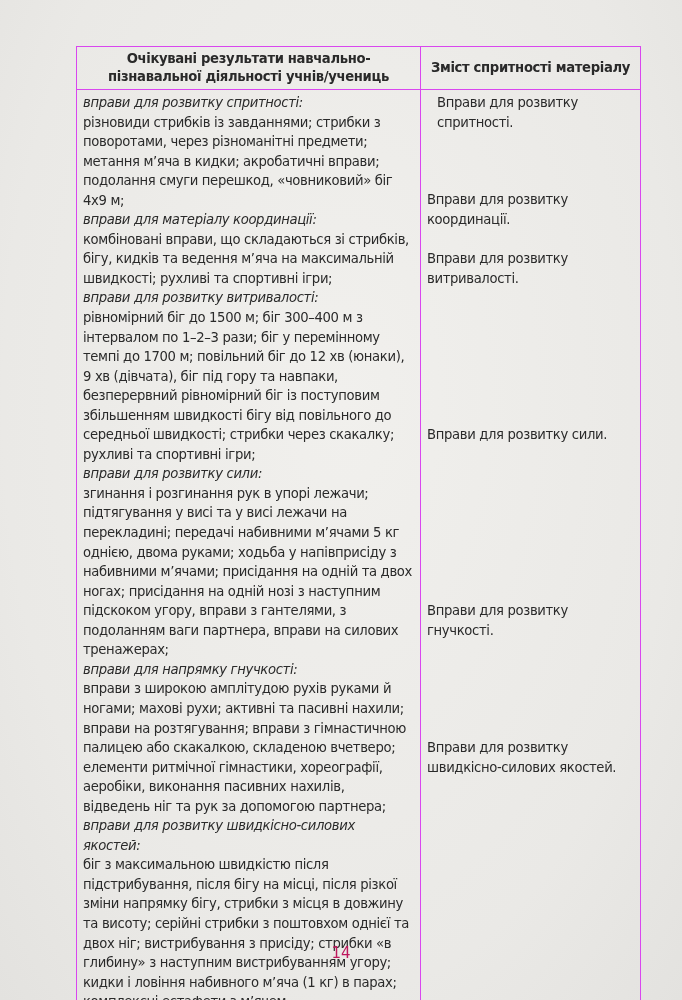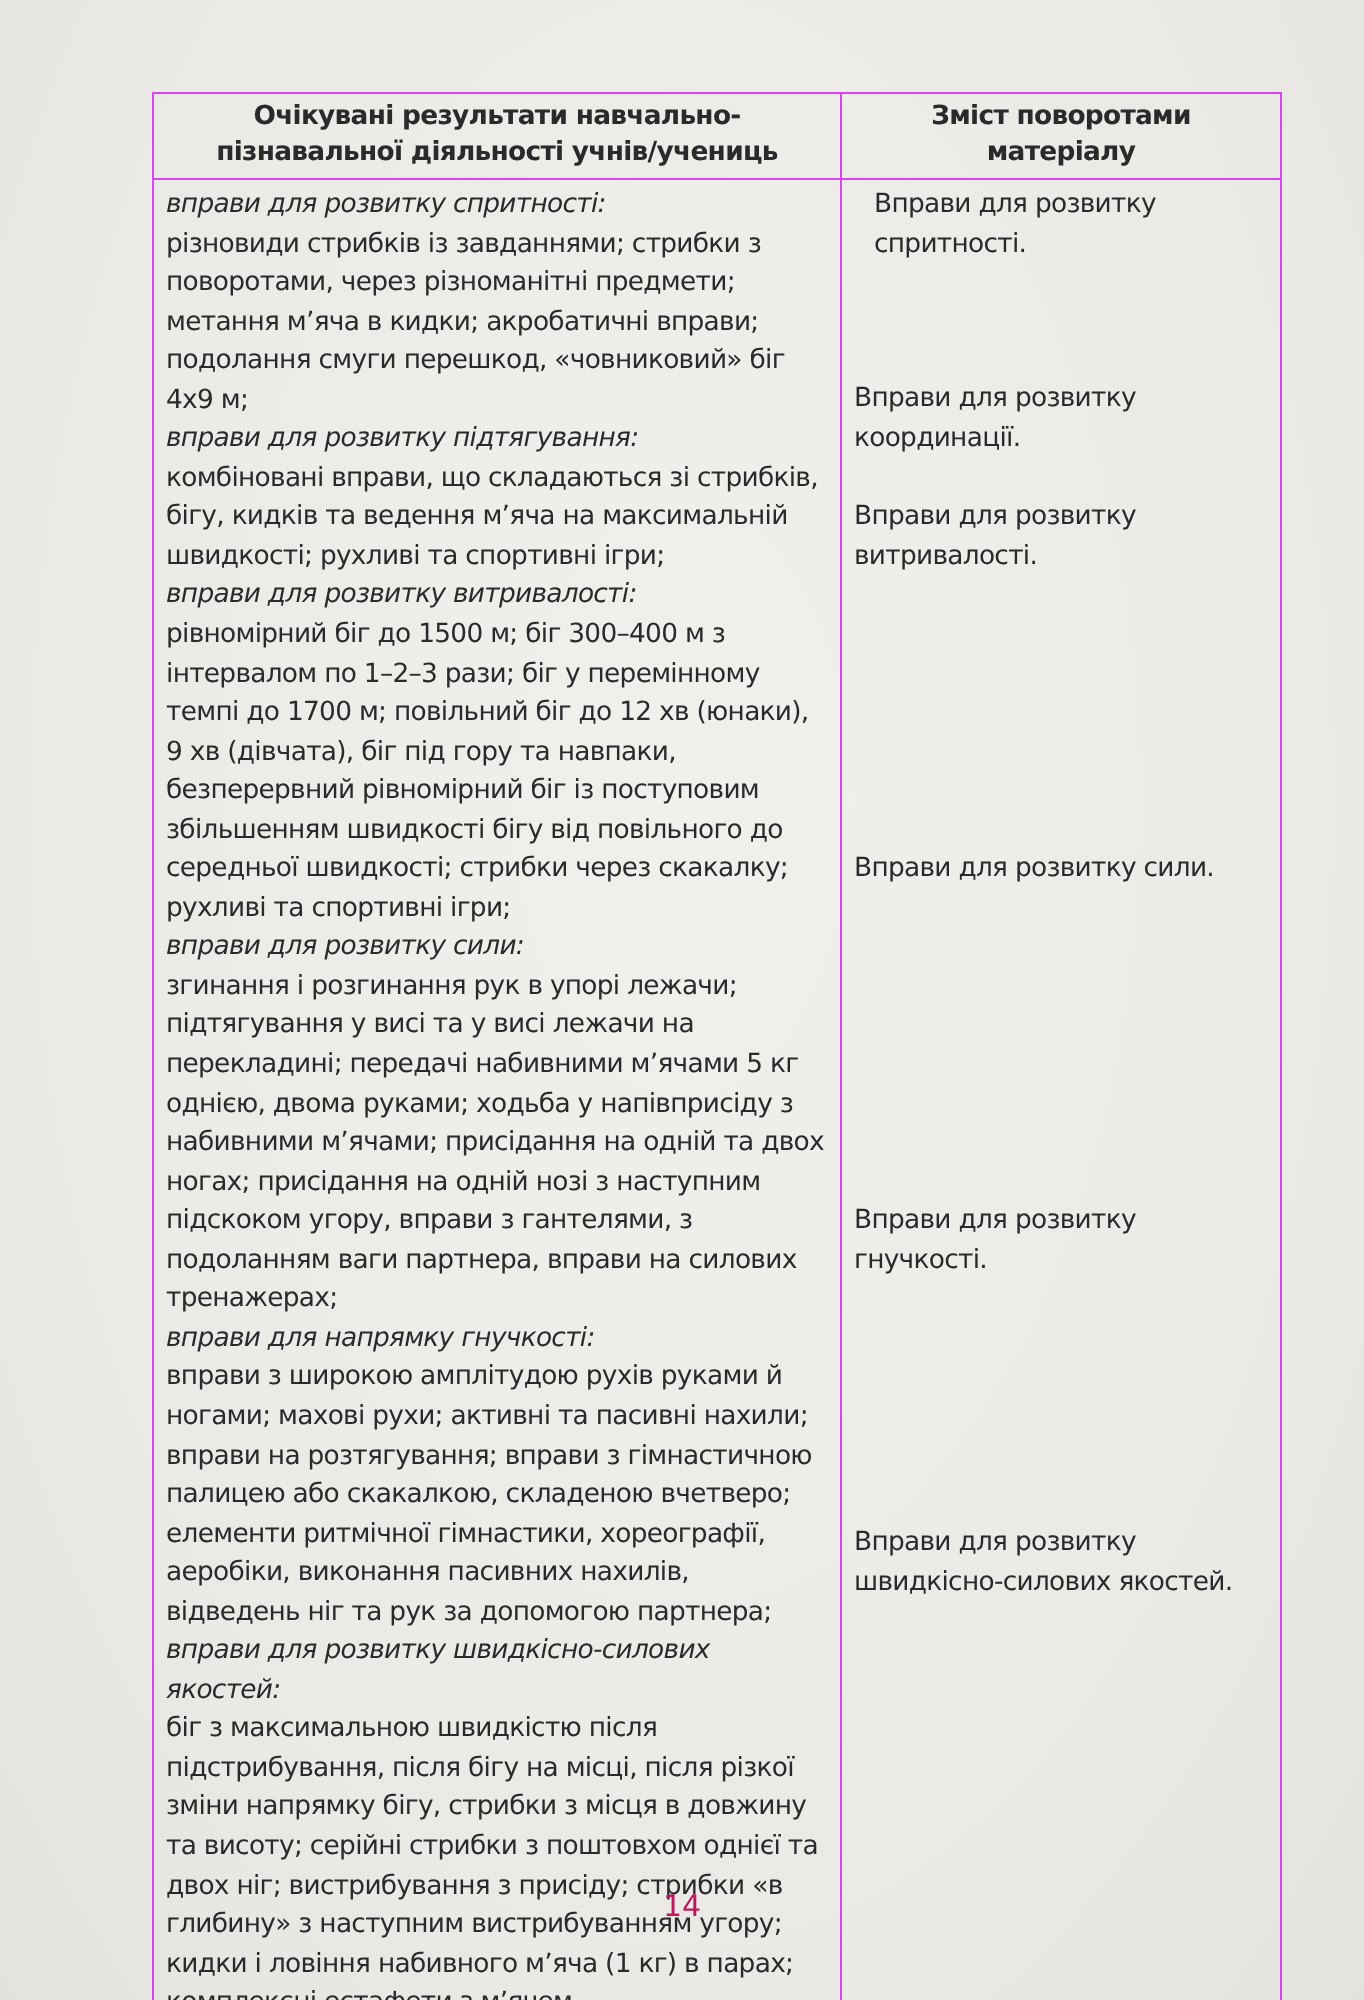--- a/index.html
+++ b/index.html
@@ -55,32 +55,32 @@
 <div class="page-bg"></div>
 
 <table class="curriculum">
   <colgroup>
       <col class="c1">
       <col class="c2">
     </colgroup>
   <thead>
     <tr>
       <th>Очікувані результати навчально-пізнавальної діяльності учнів/учениць</th>
-      <th>Зміст поворотами матеріалу</th>
+      <th>Зміст спритності матеріалу</th>
     </tr>
   </thead>
   <tbody>
     <tr>
       <td>
         <div class="section">
           <span class="section-title">вправи для розвитку спритності:</span>
           <span class="section-body">різновиди стрибків із завданнями; стрибки з поворотами, через різноманітні предмети; метання м’яча в кидки; акробатичні вправи; подолання смуги перешкод, «човниковий» біг 4х9 м;</span>
         </div>
         <div class="section">
-          <span class="section-title">вправи для розвитку підтягування:</span>
+          <span class="section-title">вправи для матеріалу координації:</span>
           <span class="section-body">комбіновані вправи, що складаються зі стрибків, бігу, кидків та ведення м’яча на максимальній швидкості; рухливі та спортивні ігри;</span>
         </div>
         <div class="section">
           <span class="section-title">вправи для розвитку витривалості:</span>
           <span class="section-body">рівномірний біг до 1500 м; біг 300–400 м з інтервалом по 1–2–3 рази; біг у перемінному темпі до 1700 м; повільний біг до 12 хв (юнаки), 9 хв (дівчата), біг під гору та навпаки, безперервний рівномірний біг із поступовим збільшенням швидкості бігу від повільного до середньої швидкості; стрибки через скакалку; рухливі та спортивні ігри;</span>
         </div>
         <div class="section">
           <span class="section-title">вправи для розвитку сили:</span>
           <span class="section-body">згинання і розгинання рук в упорі лежачи; підтягування у висі та у висі лежачи на перекладині; передачі набивними м’ячами 5 кг однією, двома руками; ходьба у напівприсіду з набивними м’ячами; присідання на одній та двох ногах; присідання на одній нозі з наступним підскоком угору, вправи з гантелями, з подоланням ваги партнера, вправи на силових тренажерах;</span>
         </div>
@@ -92,19 +92,19 @@
           <span class="section-title">вправи для розвитку швидкісно-силових якостей:</span>
           <span class="section-body">біг з максимальною швидкістю після підстрибування, після бігу на місці, після різкої зміни напрямку бігу, стрибки з місця в довжину та висоту; серійні стрибки з поштовхом однієї та двох ніг; вистрибування з присіду; стрибки «в глибину» з наступним вистрибуванням угору; кидки і ловіння набивного м’яча (1 кг) в парах; комплексні естафети з м’ячем.</span>
         </div>
       </td>
       <td style="position:relative;">
         <span class="content-item" style="position:absolute; left:16px; right:6px; top:3px;">Вправи для розвитку спритності.</span>
         <span class="content-item" style="position:absolute; left:6px; right:6px; top:100px;">Вправи для розвитку координації.</span>
         <span class="content-item" style="position:absolute; left:6px; right:6px; top:159px;">Вправи для розвитку витривалості.</span>
         <span class="content-item" style="position:absolute; left:6px; right:6px; top:335px;">Вправи для розвитку сили.</span>
         <span class="content-item" style="position:absolute; left:6px; right:6px; top:511px;">Вправи для розвитку гнучкості.</span>
-        <span class="content-item" style="position:absolute; left:6px; right:6px; top:648px;margin-top:24px;">Вправи для розвитку швидкісно-силових якостей.</span>
+        <span class="content-item" style="position:absolute; left:6px; right:6px; top:648px;">Вправи для розвитку швидкісно-силових якостей.</span>
       </td>
     </tr>
   </tbody>
 </table>
 
 <div class="page-number">14</div>
 
 </body></html>

